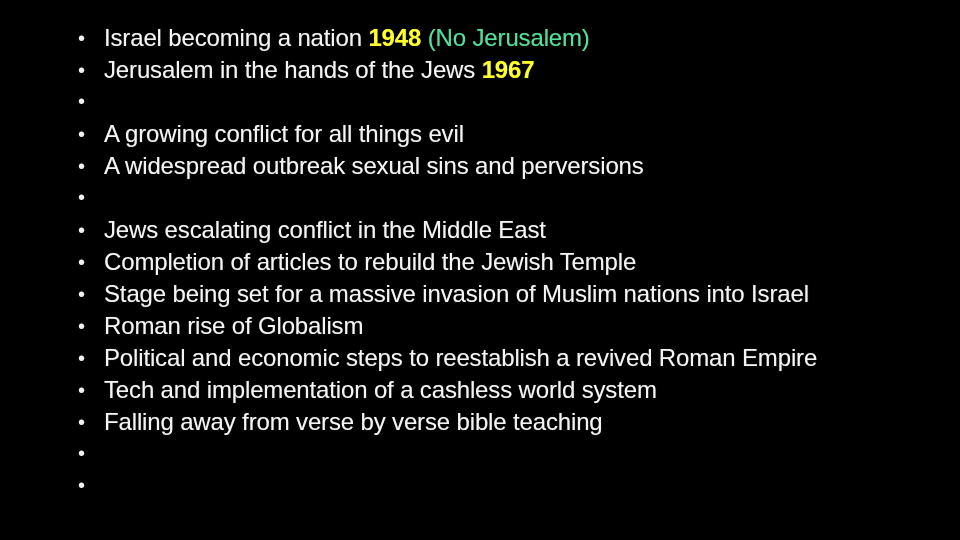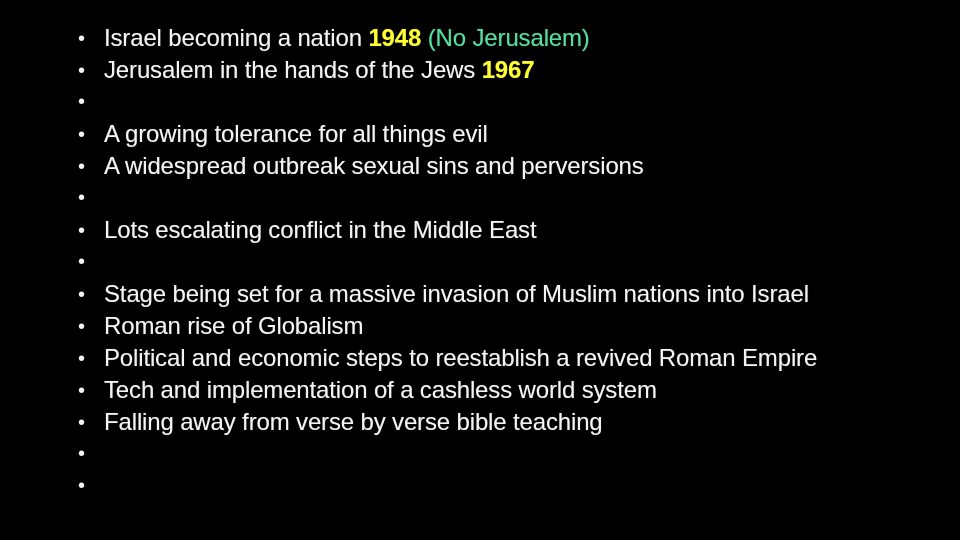--- a/index.html
+++ b/index.html
@@ -79,35 +79,36 @@
       </li>
       <li class="bullet-line">
         <span class="bullet-dot">•</span>
         <span class="bullet-text"><span class="seg seg-plain">Jerusalem in the hands of the Jews </span><span class="seg seg-year">1967</span></span>
       </li>
       <li class="bullet-line">
         <span class="bullet-dot">•</span>
       </li>
       <li class="bullet-line">
         <span class="bullet-dot">•</span>
-        <span class="bullet-text"><span class="seg seg-plain">A growing tolerance for all things evil</span></span>
+        <span class="bullet-text"><span class="seg seg-plain">A growing conflict for all things evil</span></span>
       </li>
       <li class="bullet-line">
         <span class="bullet-dot">•</span>
         <span class="bullet-text"><span class="seg seg-plain">A widespread outbreak sexual sins and perversions</span></span>
       </li>
       <li class="bullet-line">
         <span class="bullet-dot">•</span>
       </li>
       <li class="bullet-line">
         <span class="bullet-dot">•</span>
-        <span class="bullet-text"><span class="seg seg-plain">Lots escalating conflict in the Middle East</span></span>
+        <span class="bullet-text"><span class="seg seg-plain">Jews escalating conflict in the Middle East</span></span>
       </li>
       <li class="bullet-line">
         <span class="bullet-dot">•</span>
+        <span class="bullet-text"><span class="seg seg-plain">Completion of articles to rebuild the Jewish Temple</span></span>
       </li>
       <li class="bullet-line">
         <span class="bullet-dot">•</span>
         <span class="bullet-text"><span class="seg seg-plain">Stage being set for a massive invasion of Muslim nations into Israel</span></span>
       </li>
       <li class="bullet-line">
         <span class="bullet-dot">•</span>
         <span class="bullet-text"><span class="seg seg-plain">Roman rise of Globalism</span></span>
       </li>
       <li class="bullet-line">

